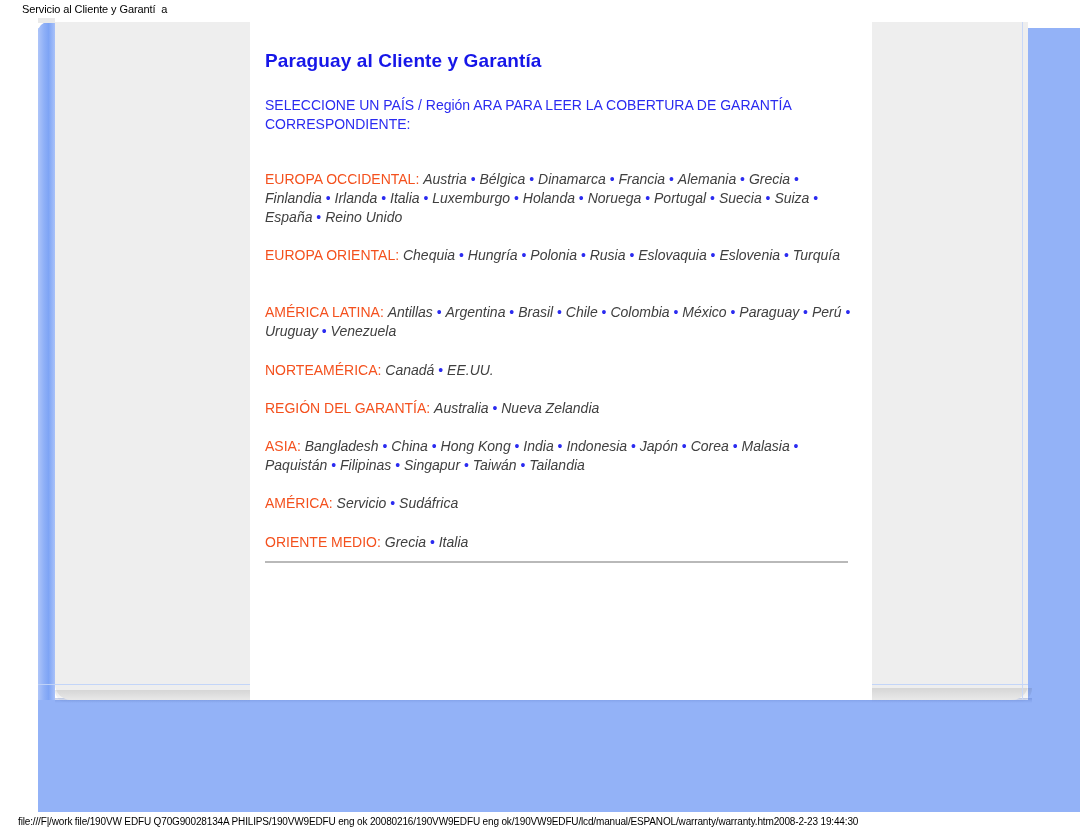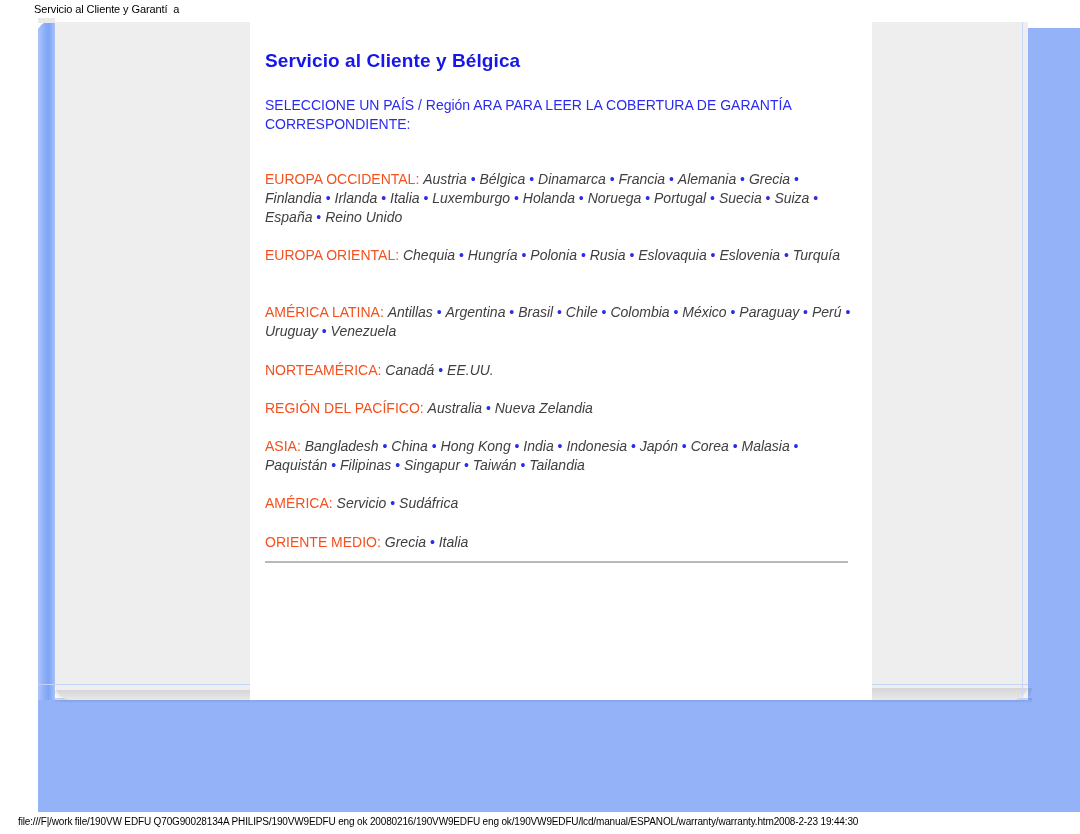--- a/index.html
+++ b/index.html
@@ -27,21 +27,20 @@
   }
   .page-header-title {
     position: absolute;
     left: 22px;
     top: 3px;
     font-size: 11px;
     line-height: 13px;
     color: #000000;
     white-space: pre;
     letter-spacing: -0.1px;
-    margin-left: 12px;
   }
 
   
   .page-footer {
     position: absolute;
     left: 0;
     top: 812px;
     width: 1080px;
     height: 32px;
     background: #ffffff;
@@ -272,30 +271,30 @@
 <div class="right-panel-edge"></div>
 <div class="right-panel-shade"></div>
 
 <div class="card-rule-left"></div>
 <div class="card-rule"></div>
 
 <div class="doc-card-shadow"></div>
 
 <div class="content">
 
-  <div class="doc-title">Servicio al Cliente y Bélgica</div>
+  <div class="doc-title">Paraguay al Cliente y Garantía</div>
 
   <div class="para intro">SELECCIONE UN PAÍS / Región ARA PARA LEER LA COBERTURA DE GARANTÍA CORRESPONDIENTE:</div>
 
   <div id="sections-host">
       <div class="para" style="top: 148px;"><span class="region">EUROPA OCCIDENTAL:</span> <a class="country" href="#">Austria</a><span class="sep"> • </span><a class="country" href="#">Bélgica</a><span class="sep"> • </span><a class="country" href="#">Dinamarca</a><span class="sep"> • </span><a class="country" href="#">Francia</a><span class="sep"> • </span><a class="country" href="#">Alemania</a><span class="sep"> • </span><a class="country" href="#">Grecia</a><span class="sep"> • </span><a class="country" href="#">Finlandia</a><span class="sep"> • </span><a class="country" href="#">Irlanda</a><span class="sep"> • </span><a class="country" href="#">Italia</a><span class="sep"> • </span><a class="country" href="#">Luxemburgo</a><span class="sep"> • </span><a class="country" href="#">Holanda</a><span class="sep"> • </span><a class="country" href="#">Noruega</a><span class="sep"> • </span><a class="country" href="#">Portugal</a><span class="sep"> • </span><a class="country" href="#">Suecia</a><span class="sep"> • </span><a class="country" href="#">Suiza</a><span class="sep"> • </span><a class="country" href="#">España</a><span class="sep"> • </span><a class="country" href="#">Reino Unido</a></div>
       <div class="para" style="top: 224px;"><span class="region">EUROPA ORIENTAL:</span> <a class="country" href="#">Chequia</a><span class="sep"> • </span><a class="country" href="#">Hungría</a><span class="sep"> • </span><a class="country" href="#">Polonia</a><span class="sep"> • </span><a class="country" href="#">Rusia</a><span class="sep"> • </span><a class="country" href="#">Eslovaquia</a><span class="sep"> • </span><a class="country" href="#">Eslovenia</a><span class="sep"> • </span><a class="country" href="#">Turquía</a></div>
       <div class="para" style="top: 281px;"><span class="region">AMÉRICA LATINA:</span> <a class="country" href="#">Antillas</a><span class="sep"> • </span><a class="country" href="#">Argentina</a><span class="sep"> • </span><a class="country" href="#">Brasil</a><span class="sep"> • </span><a class="country" href="#">Chile</a><span class="sep"> • </span><a class="country" href="#">Colombia</a><span class="sep"> • </span><a class="country" href="#">México</a><span class="sep"> • </span><a class="country" href="#">Paraguay</a><span class="sep"> • </span><a class="country" href="#">Perú</a><span class="sep"> • </span><a class="country" href="#">Uruguay</a><span class="sep"> • </span><a class="country" href="#">Venezuela</a></div>
       <div class="para" style="top: 339px;"><span class="region">NORTEAMÉRICA:</span> <a class="country" href="#">Canadá</a><span class="sep"> • </span><a class="country" href="#">EE.UU.</a></div>
-      <div class="para" style="top: 377px;"><span class="region">REGIÓN DEL PACÍFICO:</span> <a class="country" href="#">Australia</a><span class="sep"> • </span><a class="country" href="#">Nueva Zelandia</a></div>
+      <div class="para" style="top: 377px;"><span class="region">REGIÓN DEL GARANTÍA:</span> <a class="country" href="#">Australia</a><span class="sep"> • </span><a class="country" href="#">Nueva Zelandia</a></div>
       <div class="para" style="top: 415px;"><span class="region">ASIA:</span> <a class="country" href="#">Bangladesh</a><span class="sep"> • </span><a class="country" href="#">China</a><span class="sep"> • </span><a class="country" href="#">Hong Kong</a><span class="sep"> • </span><a class="country" href="#">India</a><span class="sep"> • </span><a class="country" href="#">Indonesia</a><span class="sep"> • </span><a class="country" href="#">Japón</a><span class="sep"> • </span><a class="country" href="#">Corea</a><span class="sep"> • </span><a class="country" href="#">Malasia</a><span class="sep"> • </span><a class="country" href="#">Paquistán</a><span class="sep"> • </span><a class="country" href="#">Filipinas</a><span class="sep"> • </span><a class="country" href="#">Singapur</a><span class="sep"> • </span><a class="country" href="#">Taiwán</a><span class="sep"> • </span><a class="country" href="#">Tailandia</a></div>
       <div class="para" style="top: 472px;"><span class="region">AMÉRICA:</span> <a class="country" href="#">Servicio</a><span class="sep"> • </span><a class="country" href="#">Sudáfrica</a></div>
       <div class="para" style="top: 511px;"><span class="region">ORIENTE MEDIO:</span> <a class="country" href="#">Grecia</a><span class="sep"> • </span><a class="country" href="#">Italia</a></div>
     </div>
 
   <div class="hrule"></div>
 </div>
 
 <div class="page-footer">
   <div class="page-footer-path">file:///F|/work file/190VW EDFU Q70G90028134A PHILIPS/190VW9EDFU eng ok 20080216/190VW9EDFU eng ok/190VW9EDFU/lcd/manual/ESPANOL/warranty/warranty.htm2008-2-23 19:44:30</div>

